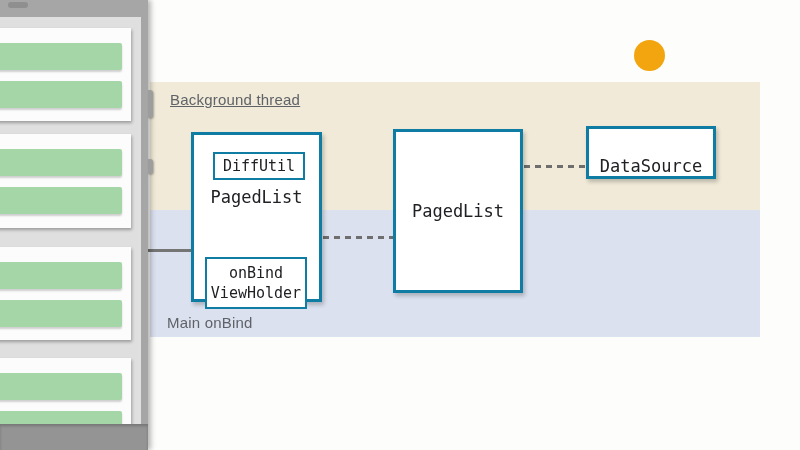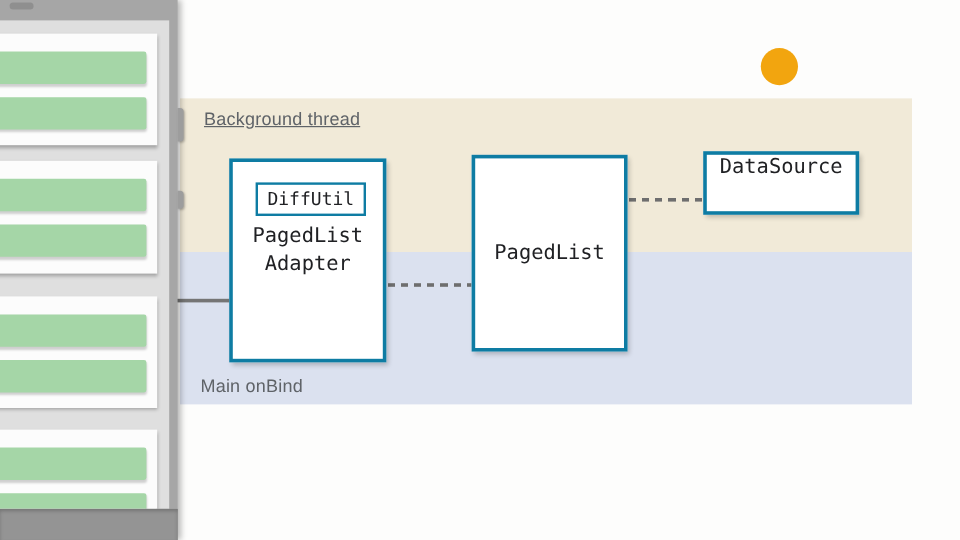--- a/index.html
+++ b/index.html
@@ -89,21 +89,21 @@
   .adapter-label{
     position:absolute;top:51px;left:0;width:100%;text-align:center;
     font-size:17px;line-height:23px;
   }
   .pagedlist-box{
     left:393px;top:129px;width:130px;height:164px;
     display:flex;align-items:center;justify-content:center;font-size:17px;
   }
   .datasource-box{
     left:586px;top:126px;width:130px;height:53px;
-    display:flex;align-items:flex-start;justify-content:center;font-size:17px;
+    display:flex;align-items:flex-end;justify-content:center;font-size:17px;
   }
 
   
   .marker{
     position:absolute;left:634px;top:40px;width:31px;height:31px;
     border-radius:50%;background:#F2A50F;
   }
 </style>
 </head>
 <body>
@@ -145,21 +145,24 @@
     <div class="side-btn sb1"></div>
     <div class="side-btn sb2"></div>
   </div>
 
   <div class="dbox adapter-box">
     <div class="inner-box diffutil-box">
       <span>DiffUtil</span>
     </div>
     <div class="adapter-label">
       <div>PagedList</div>
-      <div>Adapter</div>
+    </div>
+    <div class="inner-box onbind-box">
+      <div>onBind</div>
+      <div>ViewHolder</div>
     </div>
   </div>
 
   <div class="dbox pagedlist-box">
     <span>PagedList</span>
   </div>
 
   <div class="dbox datasource-box">
     <span>DataSource</span>
   </div>

